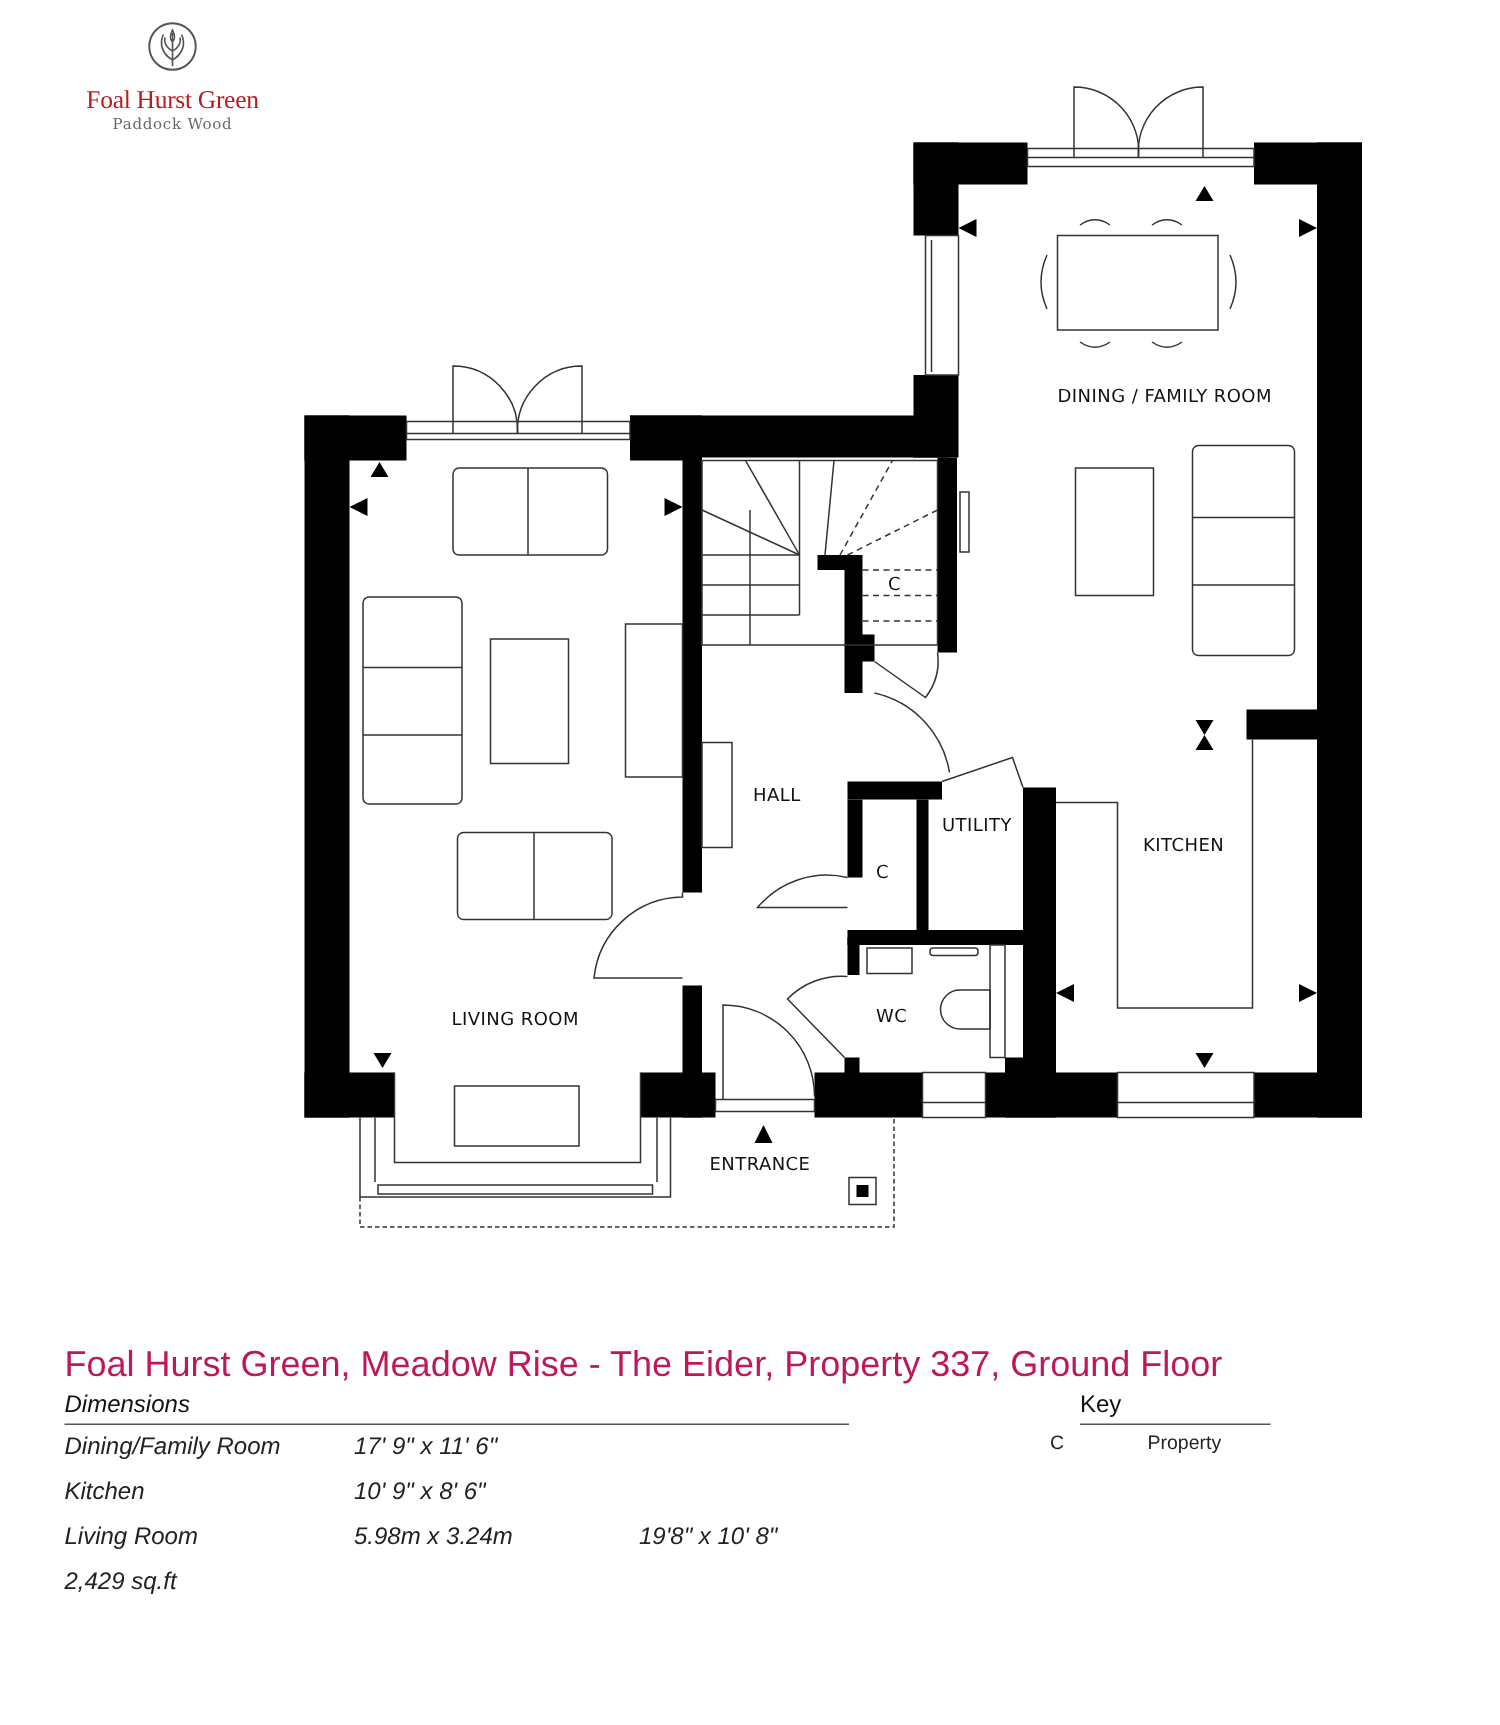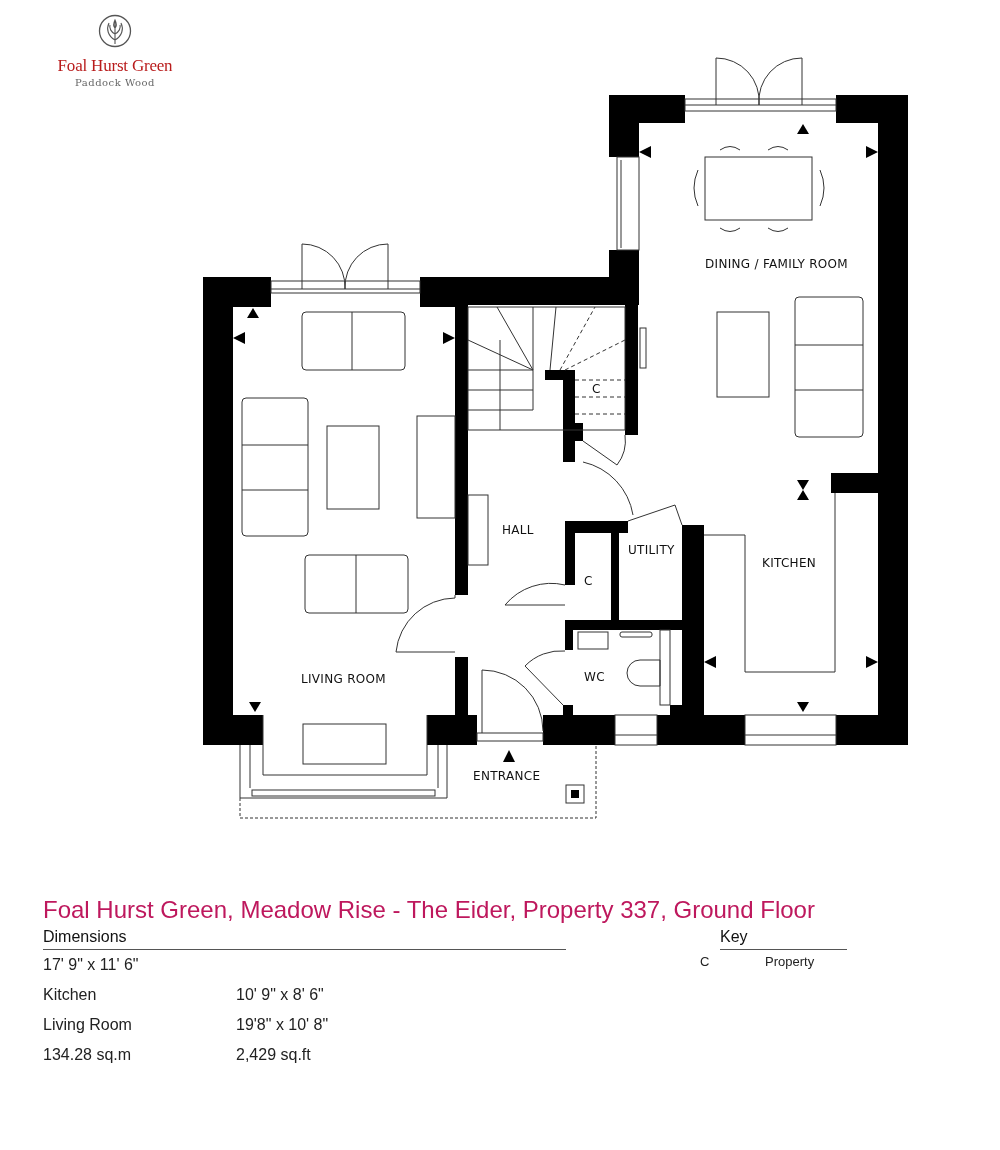--- a/index.html
+++ b/index.html
@@ -3,21 +3,21 @@
 <meta charset="utf-8">
 <style>
   html, body { margin:0; padding:0; background:#ffffff; }
   body { width:1000px; height:1150px; position:relative; overflow:hidden; font-family:"Liberation Sans", sans-serif; color:#111; }
   .logo { position:absolute; left:40px; top:14px; width:150px; text-align:center; }
   .logo .brand { font-family:"Liberation Serif", serif; font-size:17px; color:#b91c1c; letter-spacing:-0.2px; margin-top:4px; }
   .logo .sub { font-family:"DejaVu Serif", serif; font-size:10px; color:#666; margin-top:1px; letter-spacing:0.5px; }
   .plan { position:absolute; left:0; top:0; width:1000px; height:860px; }
   .room-label { font-family:"DejaVu Sans", sans-serif; font-size:12px; fill:#111; letter-spacing:0.3px; }
   .title { position:absolute; left:43px; top:876px; font-size:24px; color:#be185d;margin-top:20px; }
-  .dims { position:absolute; left:43px; top:928px; width:523px; }
+  .dims { position:absolute; left:43px; top:928px; width:523px;font-style:italic; }
   .dims .head { font-size:16px; padding-bottom:3px; border-bottom:1px solid #555; }
   .dims .row { display:flex; font-size:16px; color:#222; height:30px; line-height:30px; }
   .dims .row span:nth-child(1) { width:193px; }
   .dims .row span:nth-child(2) { width:190px; }
   .key { position:absolute; left:700px; top:928px; width:147px; }
   .key .head { font-size:16px; padding-bottom:3px; border-bottom:1px solid #555;margin-left:20px; }
   .key .row { display:flex; font-size:13px; color:#222; margin-top:4px; }
   .key .row span:first-child { width:65px; }
 </style>
 </head>
@@ -188,32 +188,33 @@
   <text class="room-label" x="473" y="780">ENTRANCE</text>
   <text class="room-label" x="592" y="393">C</text>
   <text class="room-label" x="584" y="585">C</text>
 </svg>
 
 <div class="title">Foal Hurst Green, Meadow Rise - The Eider, Property 337, Ground Floor</div>
 
 <div class="dims">
   <div class="head">Dimensions</div>
   <div class="row">
+    <span>Dining/Family Room</span>
     <span>17' 9" x 11' 6"</span>
   </div>
   <div class="row">
     <span>Kitchen</span>
     <span>10' 9" x 8' 6"</span>
   </div>
   <div class="row">
     <span>Living Room</span>
+    <span>5.98m x 3.24m</span>
     <span>19'8" x 10' 8"</span>
   </div>
   <div class="row">
-    <span>134.28 sq.m</span>
     <span>2,429 sq.ft</span>
   </div>
 </div>
 
 <div class="key">
   <div class="head">Key</div>
   <div class="row">
     <span>C</span>
     <span>Property</span>
   </div>

